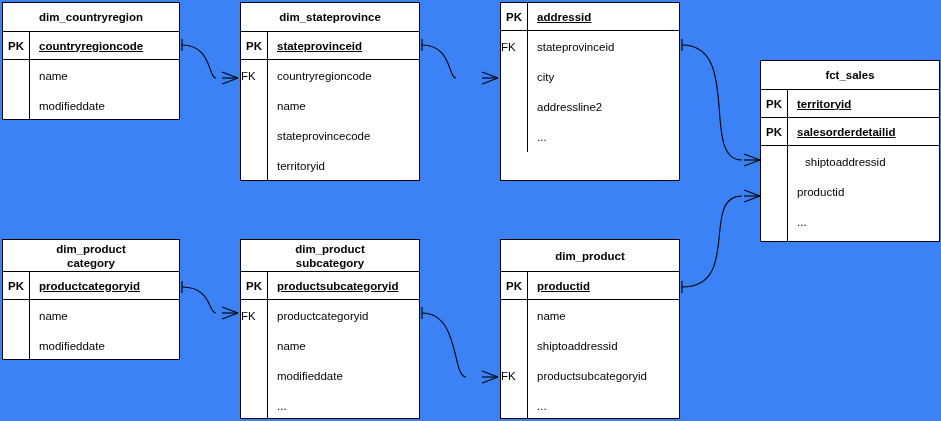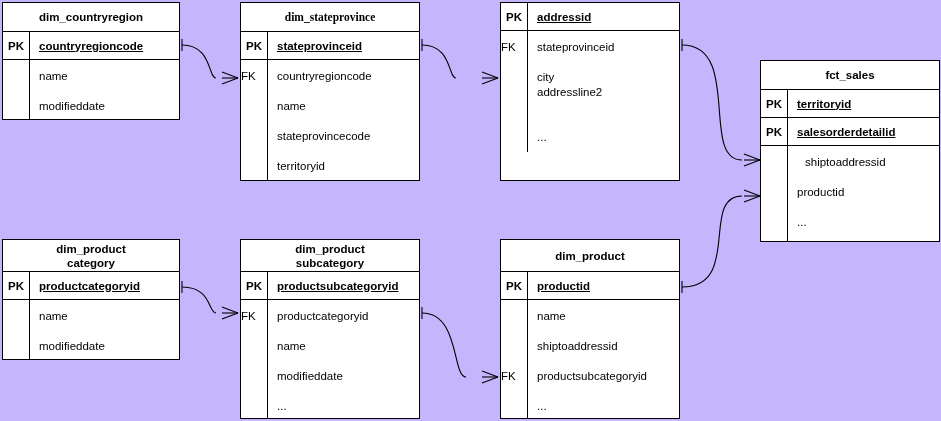--- a/index.html
+++ b/index.html
@@ -9,21 +9,21 @@
     background: #ffffff;
   }
   body {
     font-family: "Liberation Sans", sans-serif;
     -webkit-font-smoothing: antialiased;
   }
   #canvas {
     position: relative;
     width: 941px;
     height: 421px;
-    background: #c4b5fd;
+    background: #3b82f6;
     overflow: hidden;
   }
   #edges {
     position: absolute;
     left: 0;
     top: 0;
     width: 941px;
     height: 421px;
     pointer-events: none;
     z-index: 5;
@@ -194,21 +194,21 @@
     <div class="ent-body" style="height:60px;">
       <div class="ent-body-tags"></div>
       <div class="ent-body-attrs">
         <div class="attr" style="top:9px;">name</div>
         <div class="attr" style="top:39px;">modifieddate</div>
       </div>
     </div>
   </div>
 
   <div class="entity" style="left:240px; top:2px; width:180px; height:179px;">
-    <div class="ent-title" style="height:29px;font-family:Liberation Serif, serif;">
+    <div class="ent-title" style="height:29px;">
       <span>dim_stateprovince</span>
     </div>
     <div class="keyrow">
       <div class="keytag">PK</div>
       <div class="keyname">stateprovinceid</div>
     </div>
     <div class="ent-body" style="height:121px;">
       <div class="ent-body-tags">
         <div class="tag" style="top:9px;">FK</div>
       </div>
@@ -226,21 +226,21 @@
       <div class="keytag">PK</div>
       <div class="keyname">addressid</div>
     </div>
     <div class="ent-body" style="height:121px;">
       <div class="ent-body-tags">
         <div class="tag" style="top:9px;">FK</div>
       </div>
       <div class="ent-body-attrs">
         <div class="attr" style="top:9px;">stateprovinceid</div>
         <div class="attr" style="top:39px;">city</div>
-        <div class="attr" style="top:54px;">addressline2</div>
+        <div class="attr" style="top:69px;">addressline2</div>
         <div class="attr" style="top:99px;">...</div>
       </div>
     </div>
   </div>
 
   <div class="entity" style="left:760px; top:60px; width:180px; height:182px;">
     <div class="ent-title" style="height:29px;">
       <span>fct_sales</span>
     </div>
     <div class="keyrow">

